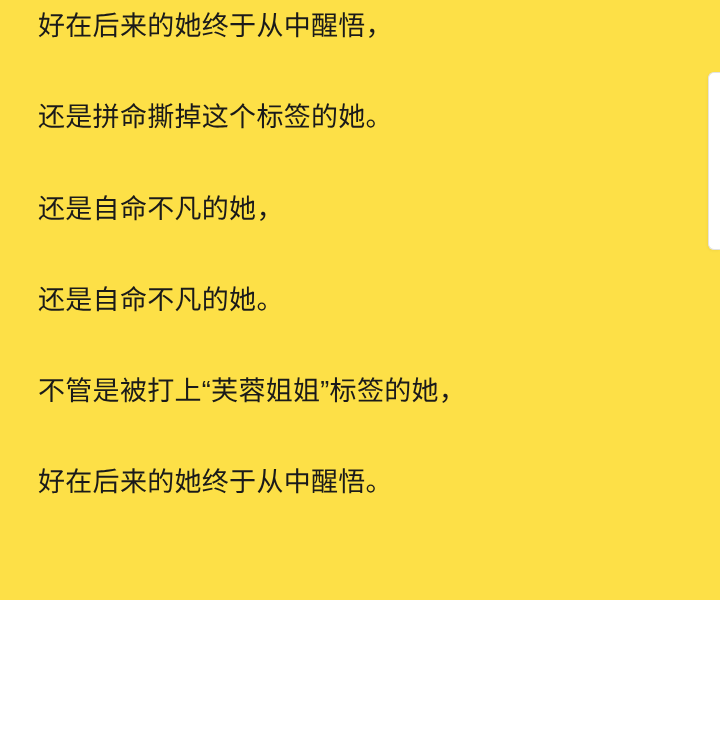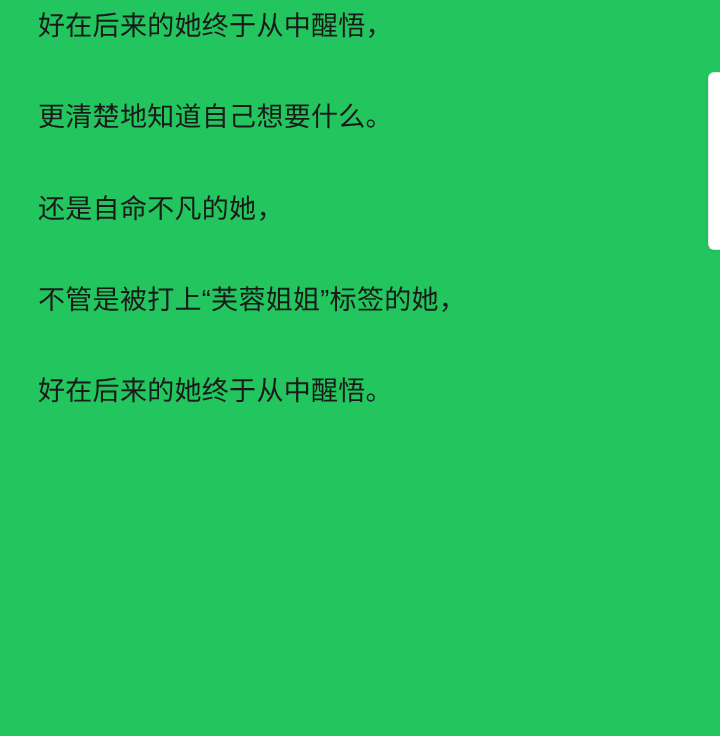--- a/index.html
+++ b/index.html
@@ -9,22 +9,22 @@
   body {
     width: 720px;
     height: 744px;
     background: #ffffff;
     font-family: "Liberation Sans", "DejaVu Sans", sans-serif;
     overflow: hidden;
   }
   .page {
     position: relative;
     width: 720px;
-    height: 736px;
-    background: #22c55e;
+    height: 600px;
+    background: #fde047;
     box-sizing: border-box;
   }
   .article-body {
     position: absolute;
     left: 0;
     top: 0;
     width: 700px;
     padding: 8px 24px 0 38px;
     box-sizing: border-box;
   }
@@ -62,22 +62,23 @@
     height: 744px;
   }
 </style>
 </head>
 <body>
 
 <div class="page">
 
   <div class="article-body">
     <p class="paragraph">好在后来的她终于从中醒悟，</p>
-    <p class="paragraph">更清楚地知道自己想要什么。</p>
+    <p class="paragraph">还是拼命撕掉这个标签的她。</p>
     <p class="paragraph">还是自命不凡的她，</p>
+    <p class="paragraph">还是自命不凡的她。</p>
     <p class="paragraph">不管是被打上“芙蓉姐姐”标签的她，</p>
     <p class="paragraph">好在后来的她终于从中醒悟。</p>
   </div>
 
   <div class="side-card"></div>
   <div class="scroll-track"></div>
 
 </div>
 
 </body></html>

